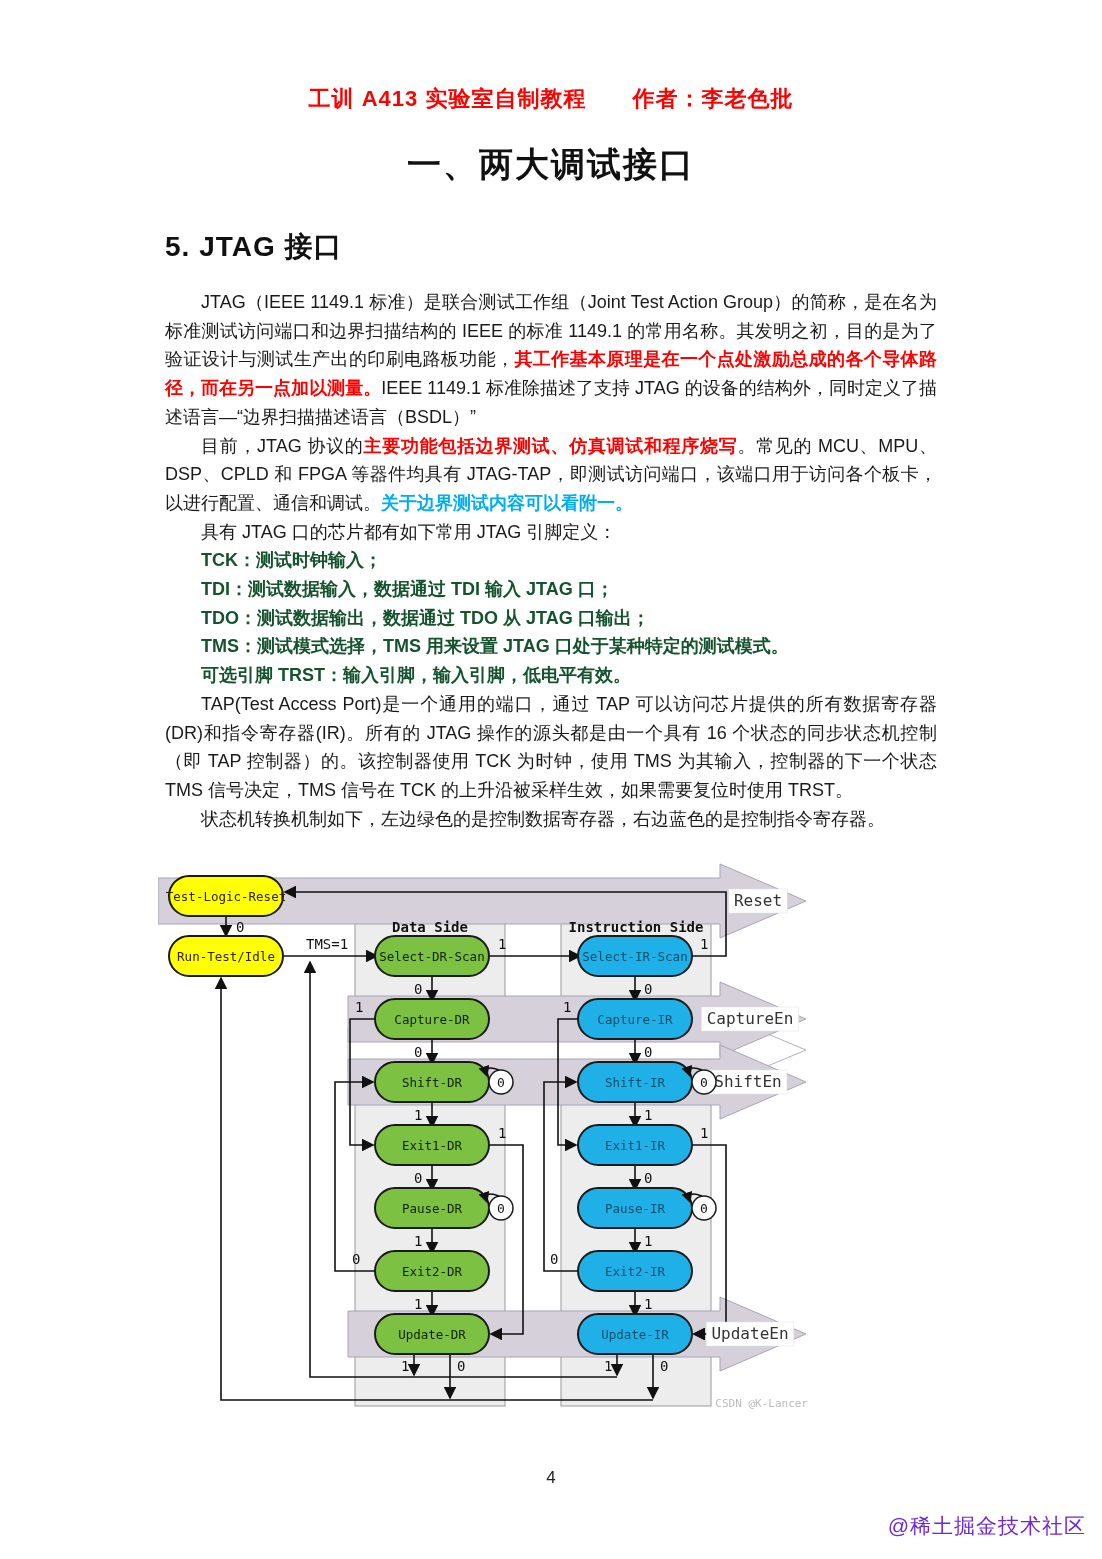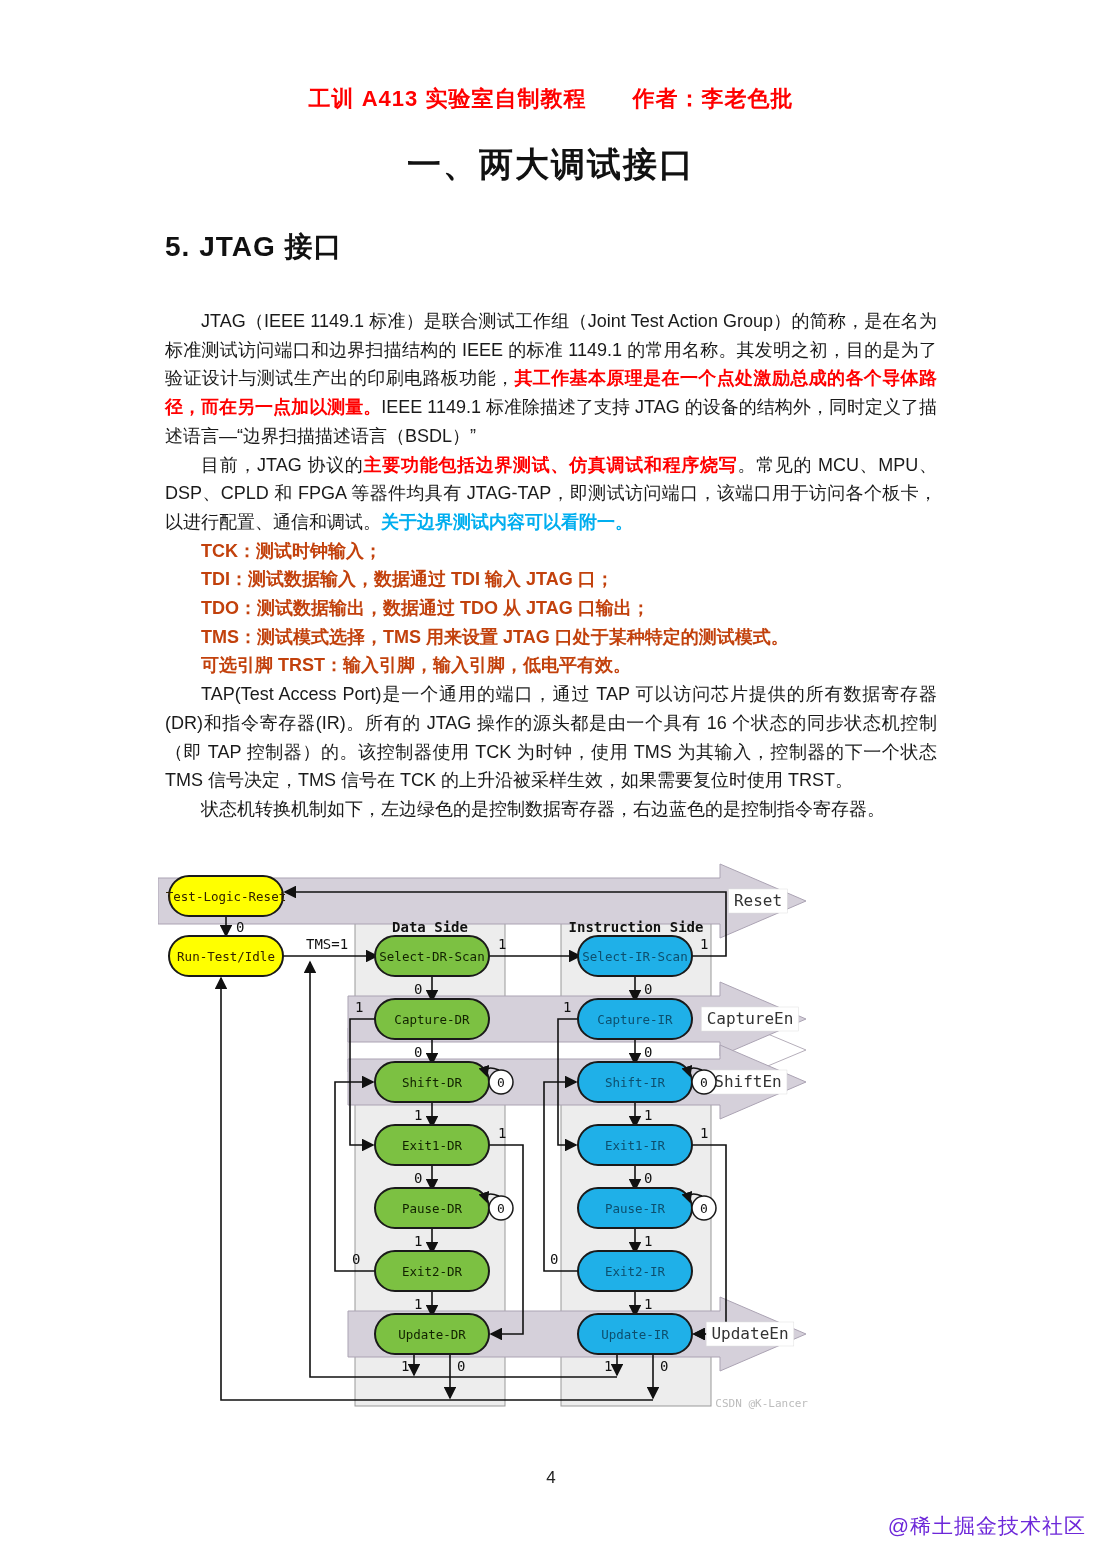--- a/index.html
+++ b/index.html
@@ -16,28 +16,28 @@
   .doc-title {
     position:absolute; top:142px; left:0; width:100%;
     text-align:center; color:#111; font-weight:bold; font-size:34px;
     letter-spacing:2px;
   }
   .section-heading {
     position:absolute; top:228px; left:165px;
     color:#111; font-weight:bold; font-size:28px; letter-spacing:1px;
   }
   .body-text {
-    position:absolute; top:307px; left:165px; width:772px;
+    position:absolute; top:288px; left:165px; width:772px;
     font-size:18px; line-height:28.7px; text-align:justify;
     text-justify:inter-ideograph;
   }
   .body-text p { margin:0; text-indent:2em; }
   .seg-red   { color:#ff0000; font-weight:bold; }
   .seg-blue  { color:#00aeef; font-weight:bold; }
-  .seg-green { color:#c2410c; font-weight:bold; }
+  .seg-green { color:#14532d; font-weight:bold; }
   .diagram-wrap { position:absolute; left:158px; top:862px; width:680px; height:560px; }
   .page-number {
     position:absolute; top:1468px; left:0; width:100%;
     text-align:center; font-size:17px; color:#222;
   }
   .corner-watermark {
     position:absolute; top:1512px; right:16px;
     font-size:21px; color:#6d28d9; letter-spacing:1px;
   }
   svg text { font-family:"DejaVu Sans Mono", "Liberation Mono", monospace; }
@@ -46,20 +46,21 @@
 <body>
 
 <div class="page">
   <div class="doc-header">工训 A413 实验室自制教程　　作者：李老色批</div>
   <div class="doc-title">一、两大调试接口</div>
   <div class="section-heading">5. JTAG 接口</div>
 
   <div class="body-text" id="body-text">
       <p><span class="seg-normal">JTAG（IEEE 1149.1 标准）是联合测试工作组（Joint Test Action Group）的简称，是在名为标准测试访问端口和边界扫描结构的 IEEE 的标准 1149.1 的常用名称。其发明之初，目的是为了验证设计与测试生产出的印刷电路板功能，</span><span class="seg-red">其工作基本原理是在一个点处激励总成的各个导体路径，而在另一点加以测量。</span><span class="seg-normal">IEEE 1149.1 标准除描述了支持 JTAG 的设备的结构外，同时定义了描述语言—“边界扫描描述语言（BSDL）”</span></p>
       <p><span class="seg-normal">目前，JTAG 协议的</span><span class="seg-red">主要功能包括边界测试、仿真调试和程序烧写</span><span class="seg-normal">。常见的 MCU、MPU、DSP、CPLD 和 FPGA 等器件均具有 JTAG-TAP，即测试访问端口，该端口用于访问各个板卡，以进行配置、通信和调试。</span><span class="seg-blue">关于边界测试内容可以看附一。</span></p>
+      <p><span class="seg-normal">具有 JTAG 口的芯片都有如下常用 JTAG 引脚定义：</span></p>
       <p><span class="seg-green">TCK：测试时钟输入；</span></p>
       <p><span class="seg-green">TDI：测试数据输入，数据通过 TDI 输入 JTAG 口；</span></p>
       <p><span class="seg-green">TDO：测试数据输出，数据通过 TDO 从 JTAG 口输出；</span></p>
       <p><span class="seg-green">TMS：测试模式选择，TMS 用来设置 JTAG 口处于某种特定的测试模式。</span></p>
       <p><span class="seg-green">可选引脚 TRST：输入引脚，输入引脚，低电平有效。</span></p>
       <p><span class="seg-normal">TAP(Test Access Port)是一个通用的端口，通过 TAP 可以访问芯片提供的所有数据寄存器(DR)和指令寄存器(IR)。所有的 JTAG 操作的源头都是由一个具有 16 个状态的同步状态机控制（即 TAP 控制器）的。该控制器使用 TCK 为时钟，使用 TMS 为其输入，控制器的下一个状态 TMS 信号决定，TMS 信号在 TCK 的上升沿被采样生效，如果需要复位时使用 TRST。</span></p>
       <p><span class="seg-normal">状态机转换机制如下，左边绿色的是控制数据寄存器，右边蓝色的是控制指令寄存器。</span></p>
     </div>
 
   <div class="diagram-wrap">

